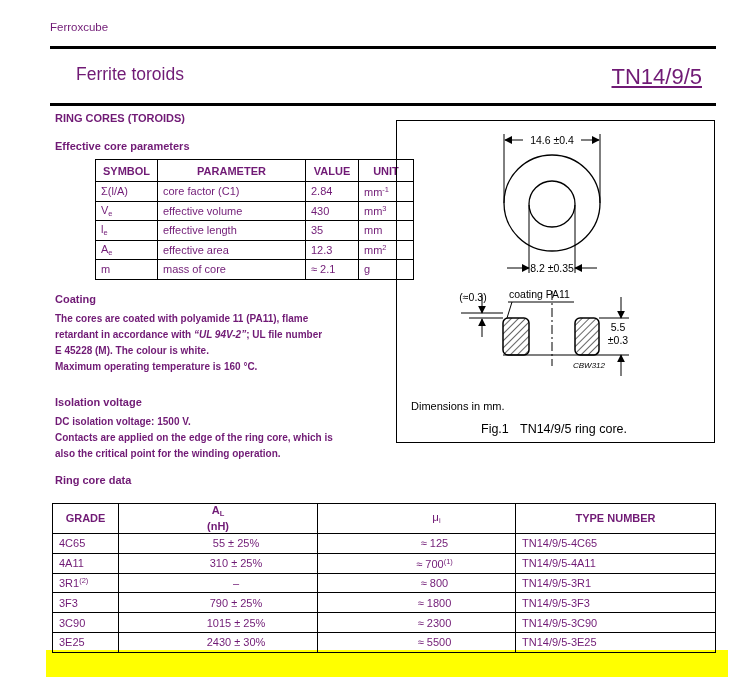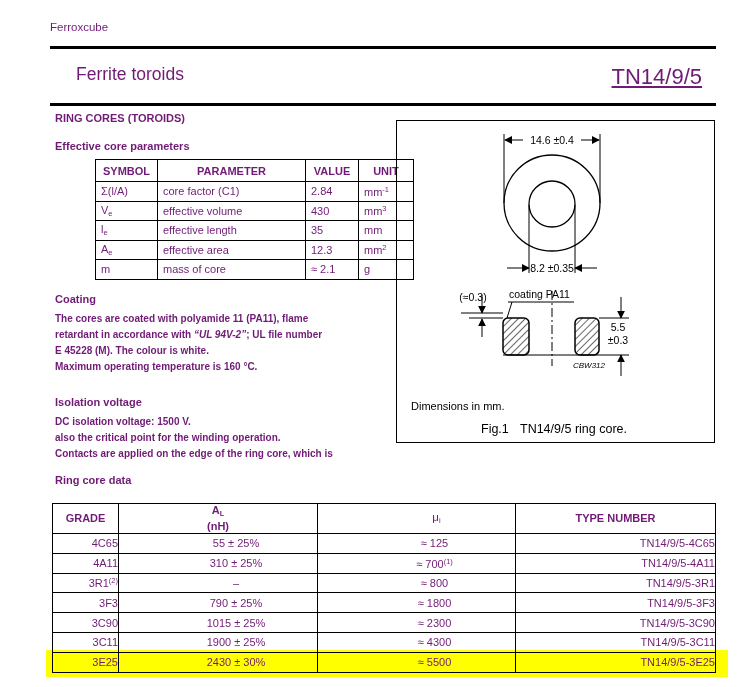--- a/index.html
+++ b/index.html
@@ -31,21 +31,21 @@
   th { font-weight:bold; text-align:center; vertical-align:middle; }
   td { vertical-align:middle; }
 
   .t1 { left:55px; top:159px; width:318px; z-index:2;margin-left:40px; }
   .t1 th { height:22px; }
   .t1 td { height:19.5px; padding-left:5px; text-align:left; }
 
   .t2 { left:52px; top:503px; width:663px; z-index:2; }
   .t2 th { height:30px; line-height:13px; }
   .t2 td { height:19.8px;padding-left:36px; }
-  .t2 .c-left { padding-left:6px; text-align:right; }
+  .t2 .c-left { padding-left:6px; text-align:left; }
   .t2 .c-mid { text-align:center; }
   .mu-head { font-weight:normal; font-size:11.5px;margin-left:40px; }
 
   sub { font-size:7.5px; vertical-align:-2px; }
   sup { font-size:7.5px; vertical-align:4px; }
 
   .hl-bar { left:46px; top:650px; width:682px; height:27px; background:#ffff00; z-index:1; }
 
   .figure-box { left:396px; top:120px; width:319px; height:323px; border:1.5px solid #000; z-index:2; }
   .figure-box svg { display:block; }
@@ -120,22 +120,22 @@
   <div class="abs para coating-para">
     <div>The cores are coated with polyamide 11 (PA11), flame</div>
     <div><span>retardant in accordance with </span><span class="it">“UL 94V-2”</span><span>; UL file number</span></div>
     <div>E 45228 (M). The colour is white.</div>
     <div>Maximum operating temperature is 160 °C.</div>
   </div>
 
   <div class="abs h-bold iso-title">Isolation voltage</div>
   <div class="abs para iso-para">
     <div>DC isolation voltage: 1500 V.</div>
+    <div>Contacts are applied on the edge of the ring core, which is</div>
     <div>also the critical point for the winding operation.</div>
-    <div>Contacts are applied on the edge of the ring core, which is</div>
   </div>
 
   <div class="abs h-bold ringdata-title">Ring core data</div>
 
   <div class="abs hl-bar"></div>
 
   <table class="abs t2">
     <colgroup>
         <col style="width:66px">
         <col style="width:199px">
@@ -173,26 +173,20 @@
       <td class="c-mid"><span>≈ 1800</span></td>
       <td class="c-left">TN14/9/5-3F3</td>
     </tr>
     <tr>
       <td class="c-left"><span>3C90</span></td>
       <td class="c-mid">1015 ± 25%</td>
       <td class="c-mid"><span>≈ 2300</span></td>
       <td class="c-left">TN14/9/5-3C90</td>
     </tr>
     <tr>
-      <td class="c-left"><span>3C11</span></td>
-      <td class="c-mid">1900 ± 25%</td>
-      <td class="c-mid"><span>≈ 4300</span></td>
-      <td class="c-left">TN14/9/5-3C11</td>
-    </tr>
-    <tr>
       <td class="c-left"><span>3E25</span></td>
       <td class="c-mid">2430 ± 30%</td>
       <td class="c-mid"><span>≈ 5500</span></td>
       <td class="c-left">TN14/9/5-3E25</td>
     </tr>
   </tbody>
     </table>
 
   <div class="abs figure-box">
     <svg width="316" height="320" viewBox="0 0 316 320">

